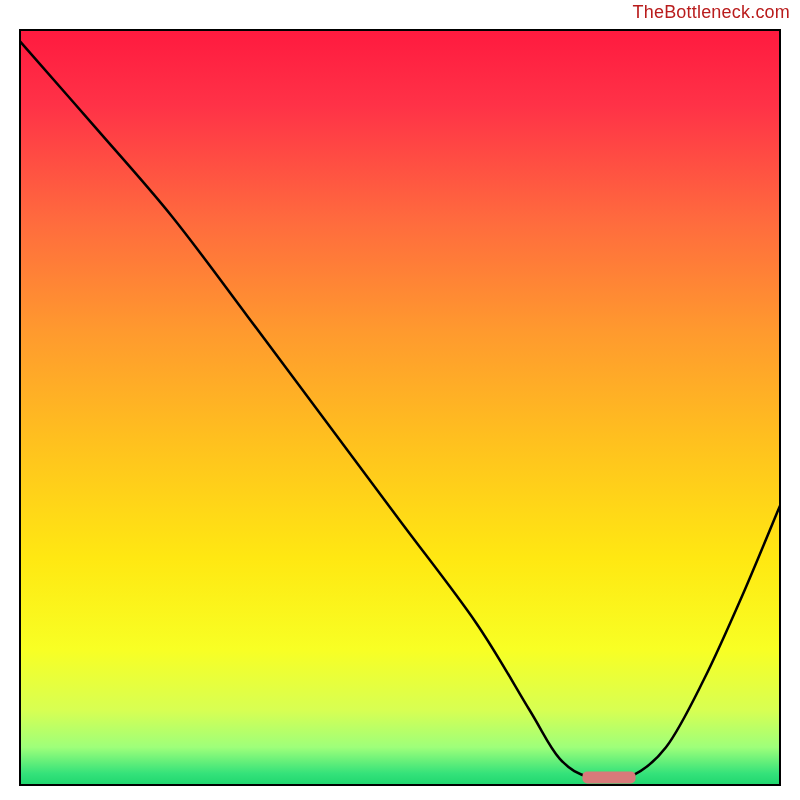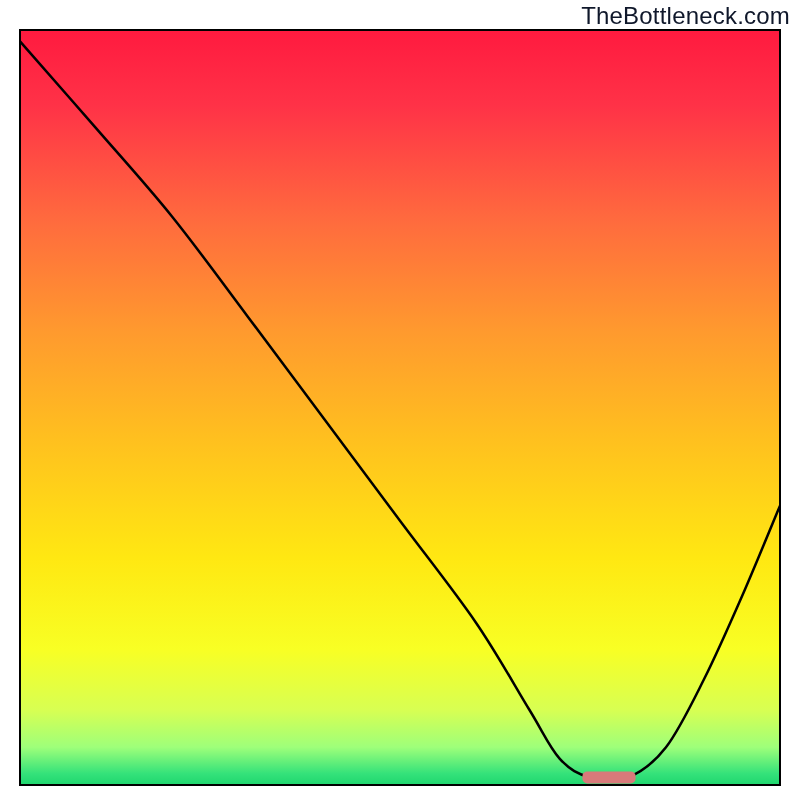--- a/index.html
+++ b/index.html
@@ -12,23 +12,23 @@
   }
   .chart-container {
     position: relative;
     width: 800px;
     height: 800px;
   }
   .watermark {
     position: absolute;
     top: 2px;
     right: 10px;
-    font-size: 24px;
+    font-size: 18px;
     font-weight: 500;
-    color: #0f172a;
+    color: #b91c1c;
     letter-spacing: 0.2px;
     z-index: 10;
   }
   svg.plot {
     position: absolute;
     top: 0;
     left: 0;
   }
 </style>
 </head>

